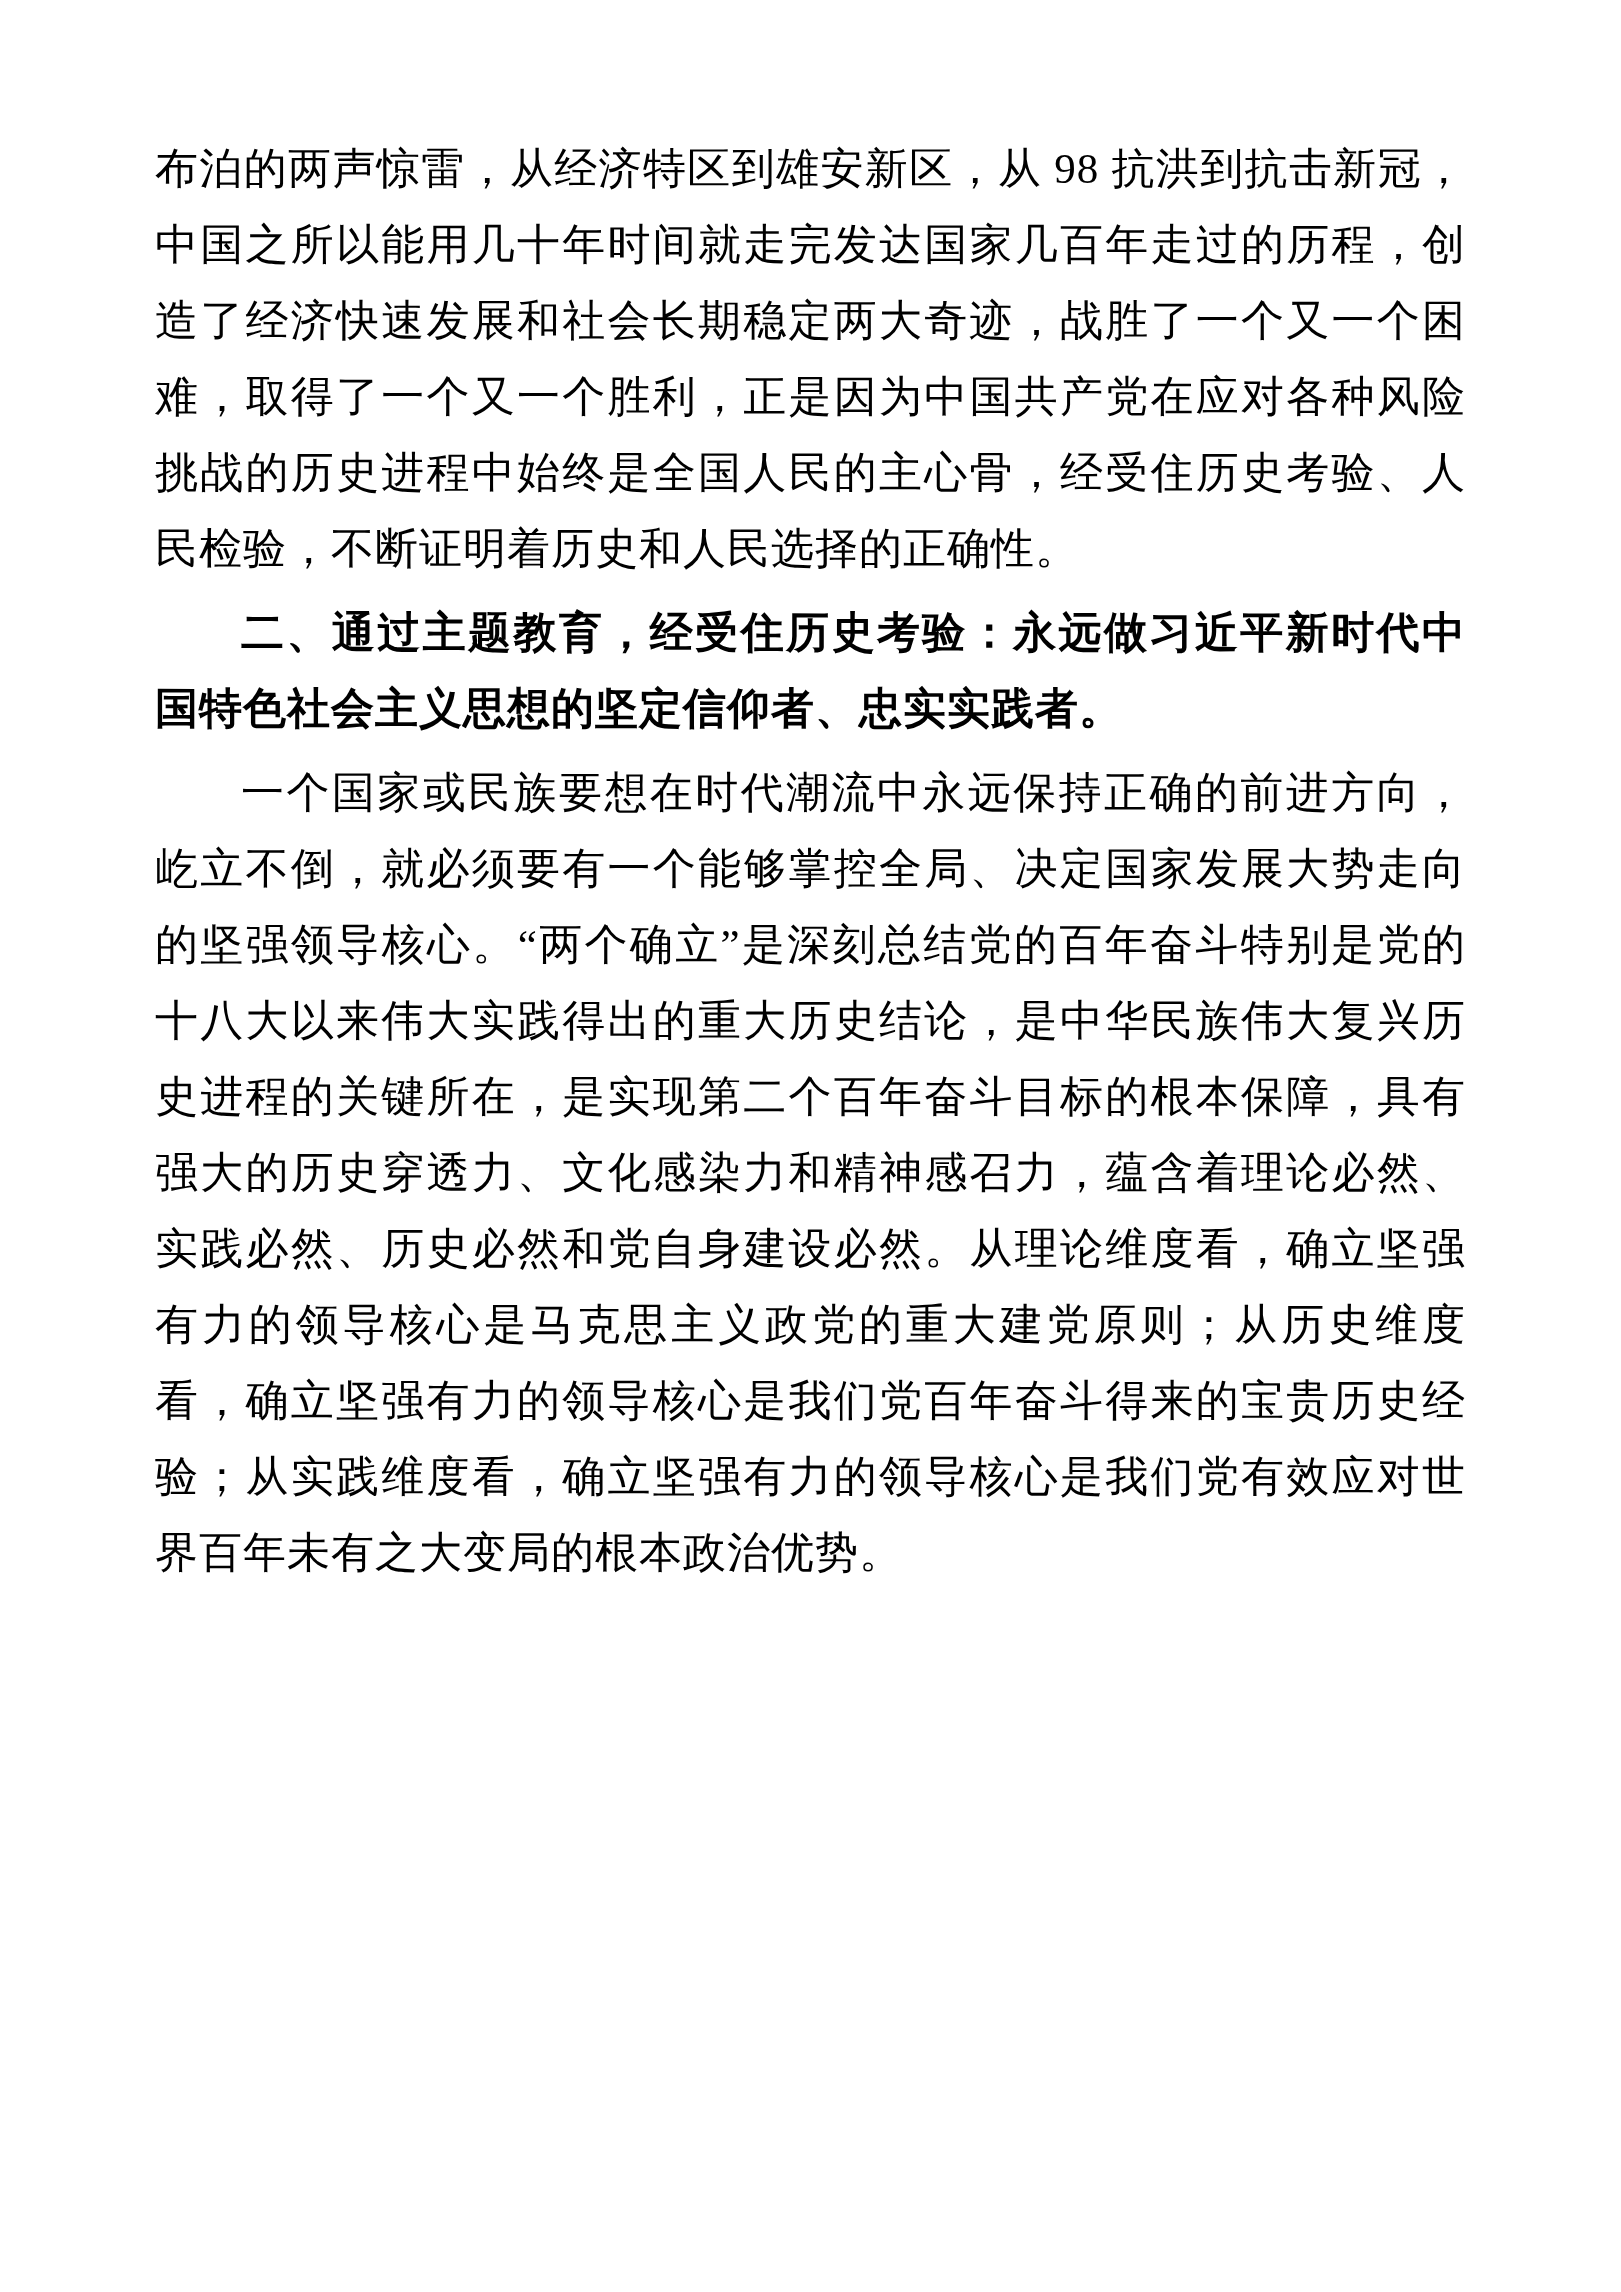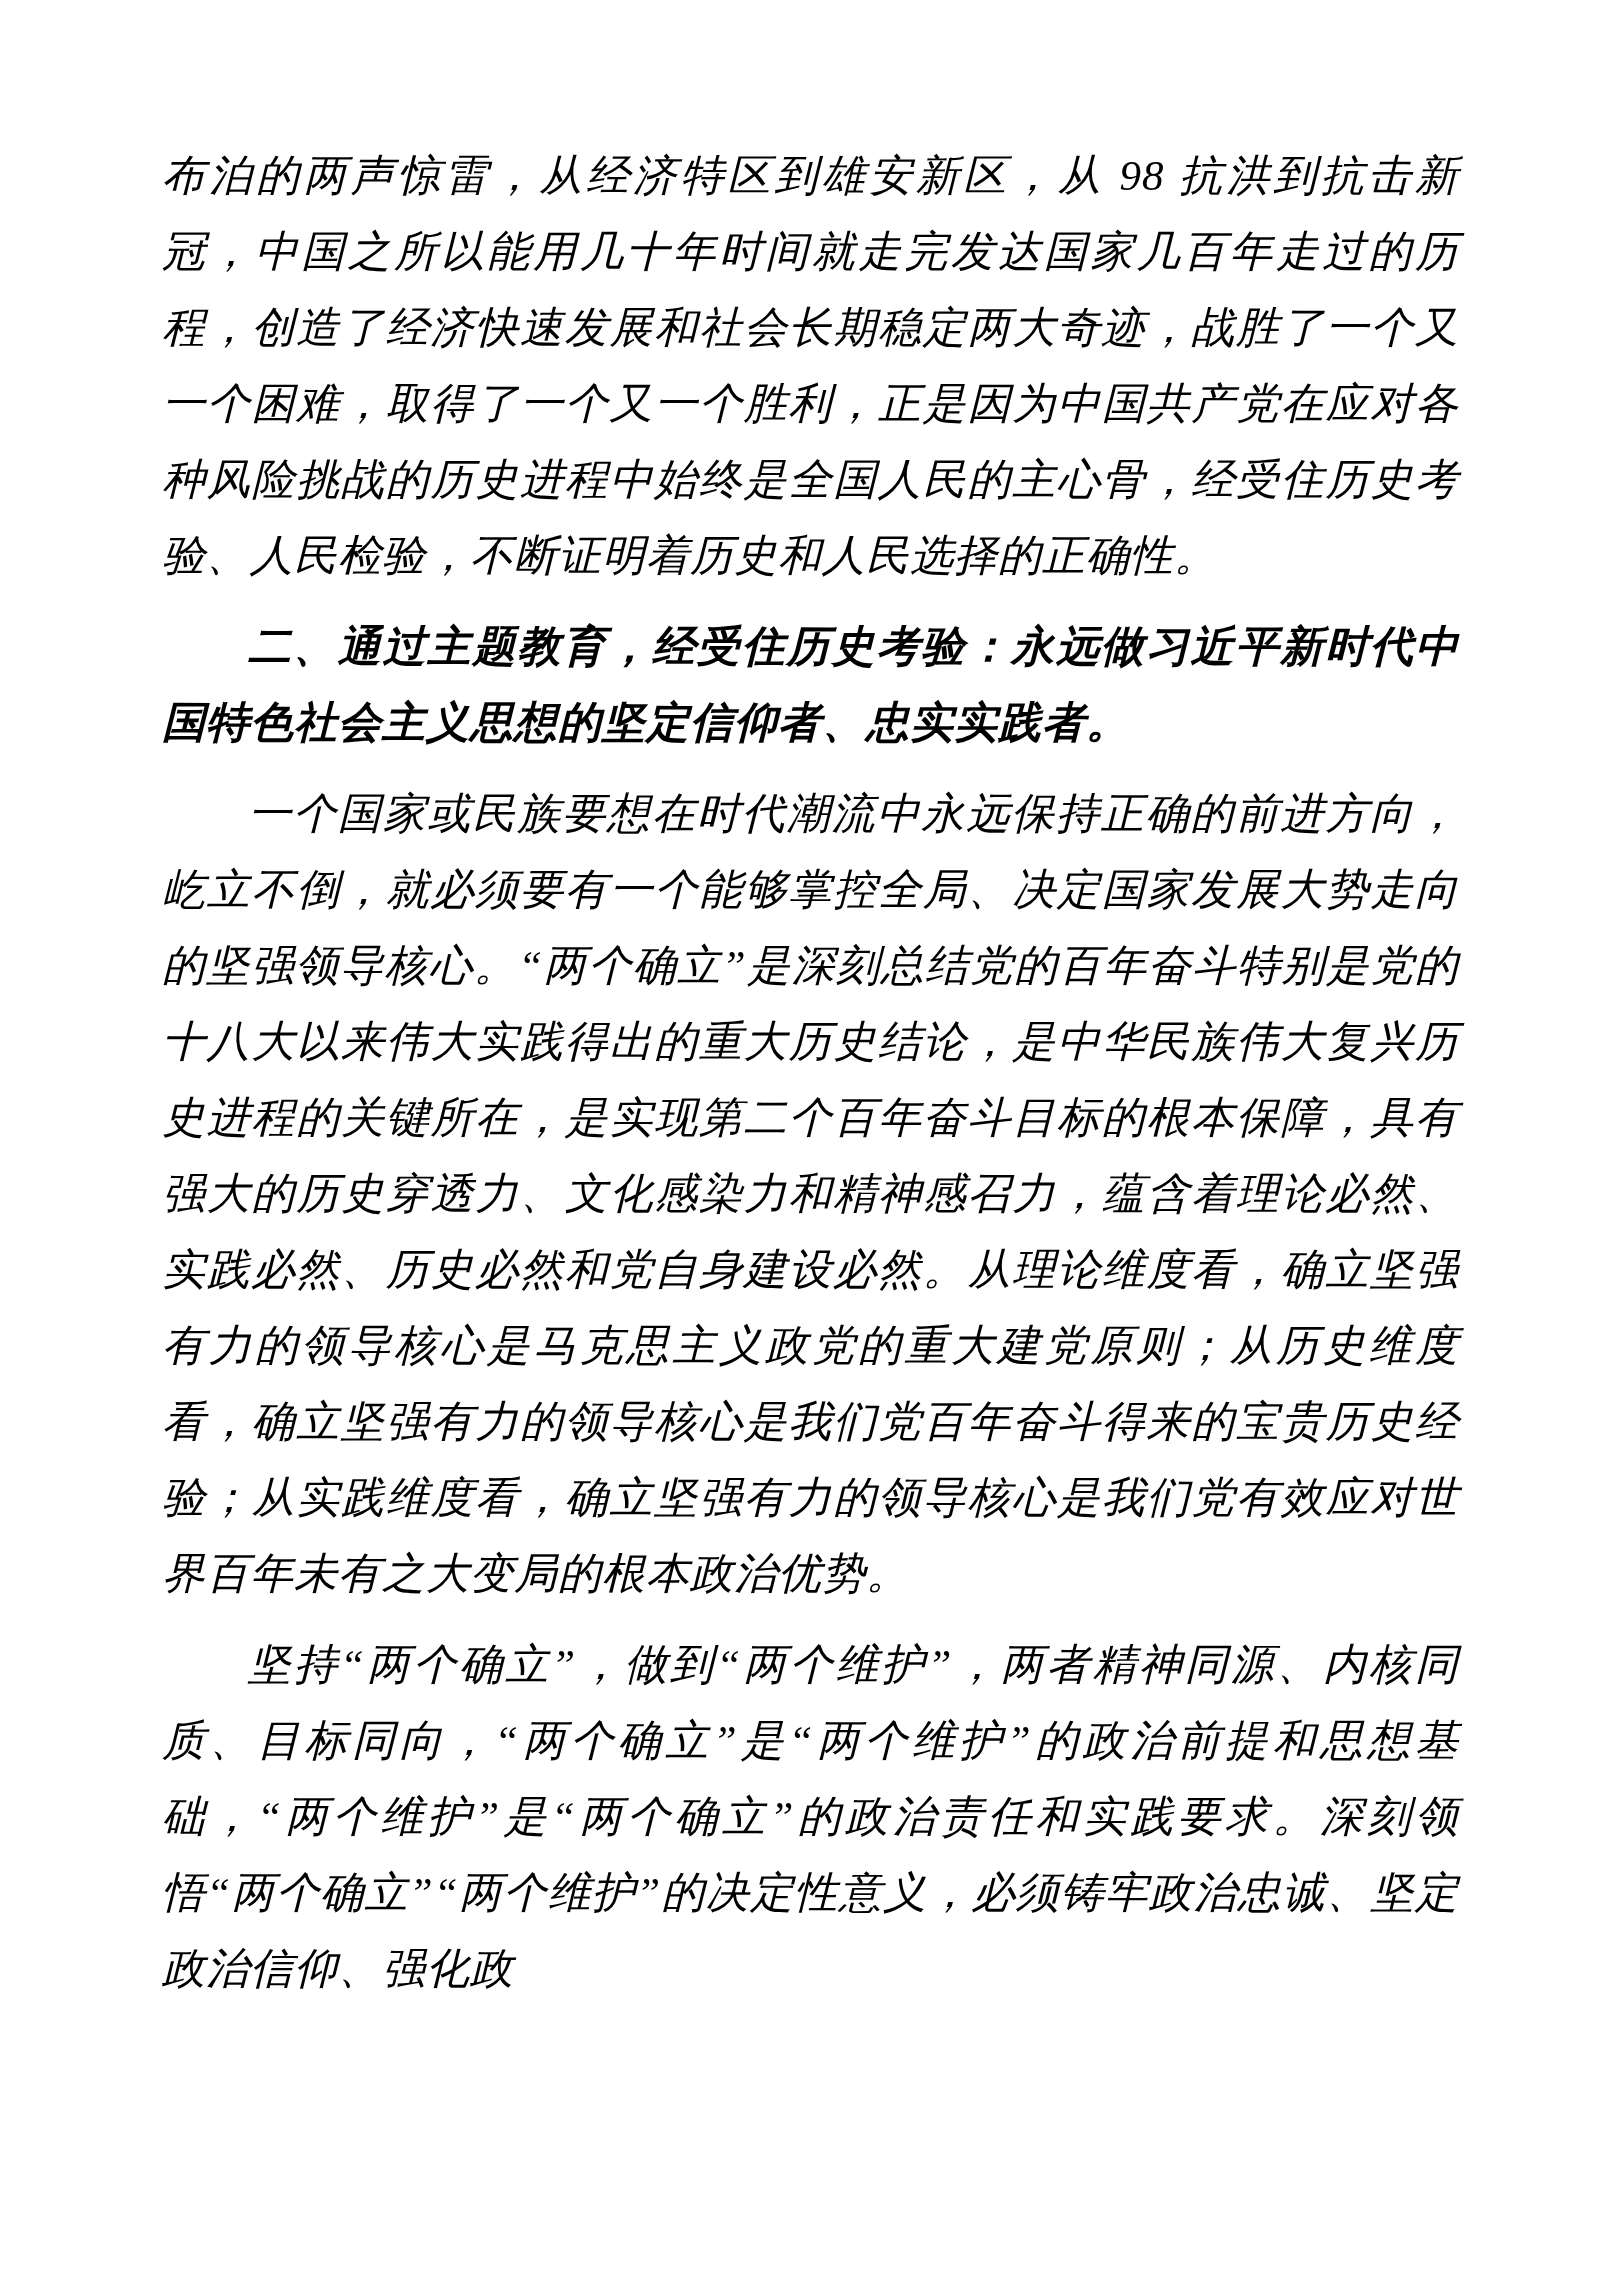--- a/index.html
+++ b/index.html
@@ -13,39 +13,37 @@
     height: 2293px;
     background: #ffffff;
     box-sizing: border-box;
     padding: 123px 147px 0 147px;
     font-family: "Liberation Serif", serif;
     font-size: 43px;
     color: #000000;
     overflow: hidden;
   }
   .para {
-    margin: 15px;
+    margin: 8px;
     padding: 0;
     line-height: 76px;
     text-align: justify;
     text-align-last: left;
     text-indent: 2em;
     letter-spacing: 1px;
     word-break: break-all;
-    font-style: italic;
   }
   .para.no-indent {
     text-indent: 0;
   }
   .para.heading {
     font-weight: bold;
   }
 </style>
 </head>
 <body>
 
 <div class="page">
   <p class="para no-indent">布泊的两声惊雷，从经济特区到雄安新区，从 98 抗洪到抗击新冠，中国之所以能用几十年时间就走完发达国家几百年走过的历程，创造了经济快速发展和社会长期稳定两大奇迹，战胜了一个又一个困难，取得了一个又一个胜利，正是因为中国共产党在应对各种风险挑战的历史进程中始终是全国人民的主心骨，经受住历史考验、人民检验，不断证明着历史和人民选择的正确性。</p>
   <p class="para heading">二、通过主题教育，经受住历史考验：永远做习近平新时代中国特色社会主义思想的坚定信仰者、忠实实践者。</p>
   <p class="para">一个国家或民族要想在时代潮流中永远保持正确的前进方向，屹立不倒，就必须要有一个能够掌控全局、决定国家发展大势走向的坚强领导核心。“两个确立”是深刻总结党的百年奋斗特别是党的十八大以来伟大实践得出的重大历史结论，是中华民族伟大复兴历史进程的关键所在，是实现第二个百年奋斗目标的根本保障，具有强大的历史穿透力、文化感染力和精神感召力，蕴含着理论必然、实践必然、历史必然和党自身建设必然。从理论维度看，确立坚强有力的领导核心是马克思主义政党的重大建党原则；从历史维度看，确立坚强有力的领导核心是我们党百年奋斗得来的宝贵历史经验；从实践维度看，确立坚强有力的领导核心是我们党有效应对世界百年未有之大变局的根本政治优势。</p>
-  <p class="para">坚持“两个确立”，做到“两个维护”，两者精神同源、内核同质、目标同向，“两个确立”是“两个维护”的政治前提和思想基础，“两个维护”是“两个确立”的政治责任和实践要求。深刻领悟“两个确立”“两个维护”的决定性意义，必须铸牢政治忠诚、坚定政治信仰、强化政</p>
 </div>
 
 
 </body></html>

